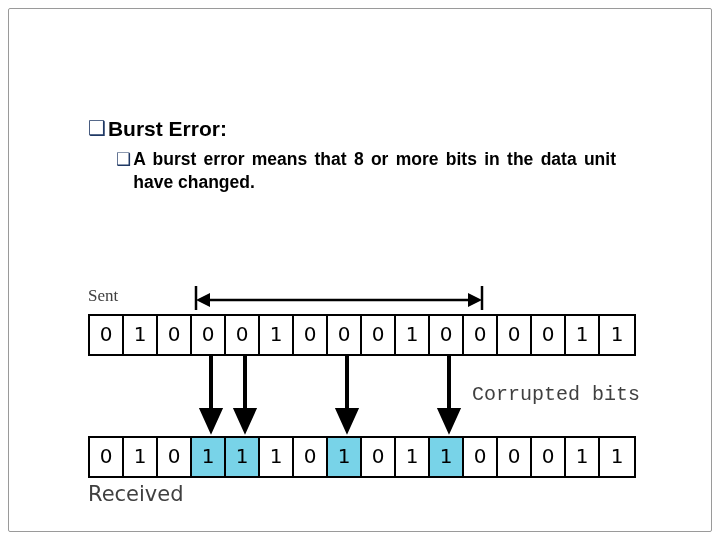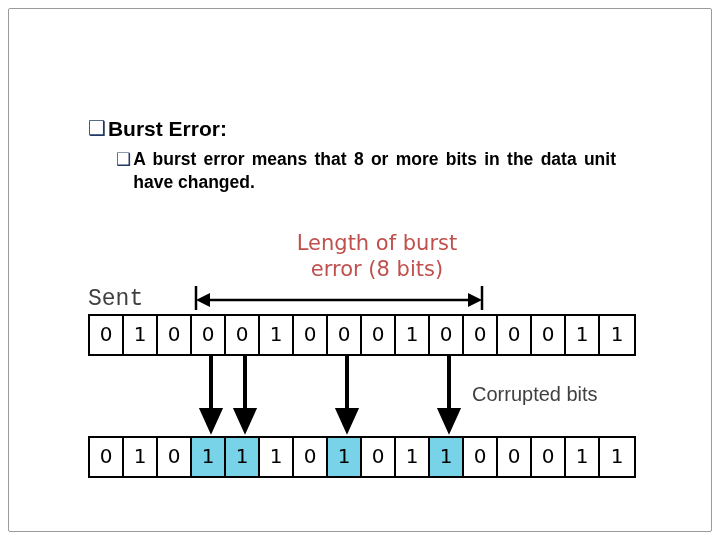--- a/index.html
+++ b/index.html
@@ -84,39 +84,39 @@
     color: #c0504d;
     font-size: 21px;
     font-family: "DejaVu Sans", sans-serif;
     line-height: 1.25;
   }
 
   .label-sent {
     position: absolute;
     left: 6px;
     top: 58px;
-    font-size: 23px;
+    font-size: 17px;
     color: #404040;
-    font-family: Liberation Mono, monospace;
+    font-family: Liberation Serif, serif;
   }
   .label-received {
     position: absolute;
     left: 6px;
     top: 254px;
     font-size: 21px;
     color: #404040;
     font-family: "DejaVu Sans", sans-serif;
   }
   .label-corrupted {
     position: absolute;
     left: 390px;
     top: 155px;
     font-size: 20px;
     color: #404040;
-    font-family: Liberation Sans, sans-serif;
+    font-family: Liberation Mono, monospace;
   }
 
   
   .span-arrow {
     position: absolute;
     left: 110px;
     top: 56px;
     width: 296px;
     height: 26px;
   }
@@ -168,26 +168,23 @@
       <span class="bullet-text">Burst Error:</span>
     </div>
     <div class="bullet-l2">
       <span class="bullet-marker">❑</span>
       <span class="bullet-text">A burst error means that 8 or more bits in the data unit have changed.</span>
     </div>
   </div>
 
   <div class="figure">
 
-    <div class="fig-title">
-      <div>Length of burst</div>
-      <div>error (8 bits)</div>
-    </div>
 
     <div class="label-sent">Sent</div>
+    <div class="label-received">Received</div>
     <div class="label-corrupted">Corrupted bits</div>
 
     <svg class="span-arrow" viewBox="0 0 296 26" xmlns="http://www.w3.org/2000/svg">
       <line x1="4" y1="2" x2="4" y2="26" stroke="#000" stroke-width="2.5"></line>
       <line x1="290" y1="2" x2="290" y2="26" stroke="#000" stroke-width="2.5"></line>
       <line x1="8" y1="16" x2="284" y2="16" stroke="#000" stroke-width="2.5"></line>
       <polygon points="4,16 18,9 18,23" fill="#000"></polygon>
       <polygon points="290,16 276,9 276,23" fill="#000"></polygon>
     </svg>
 

